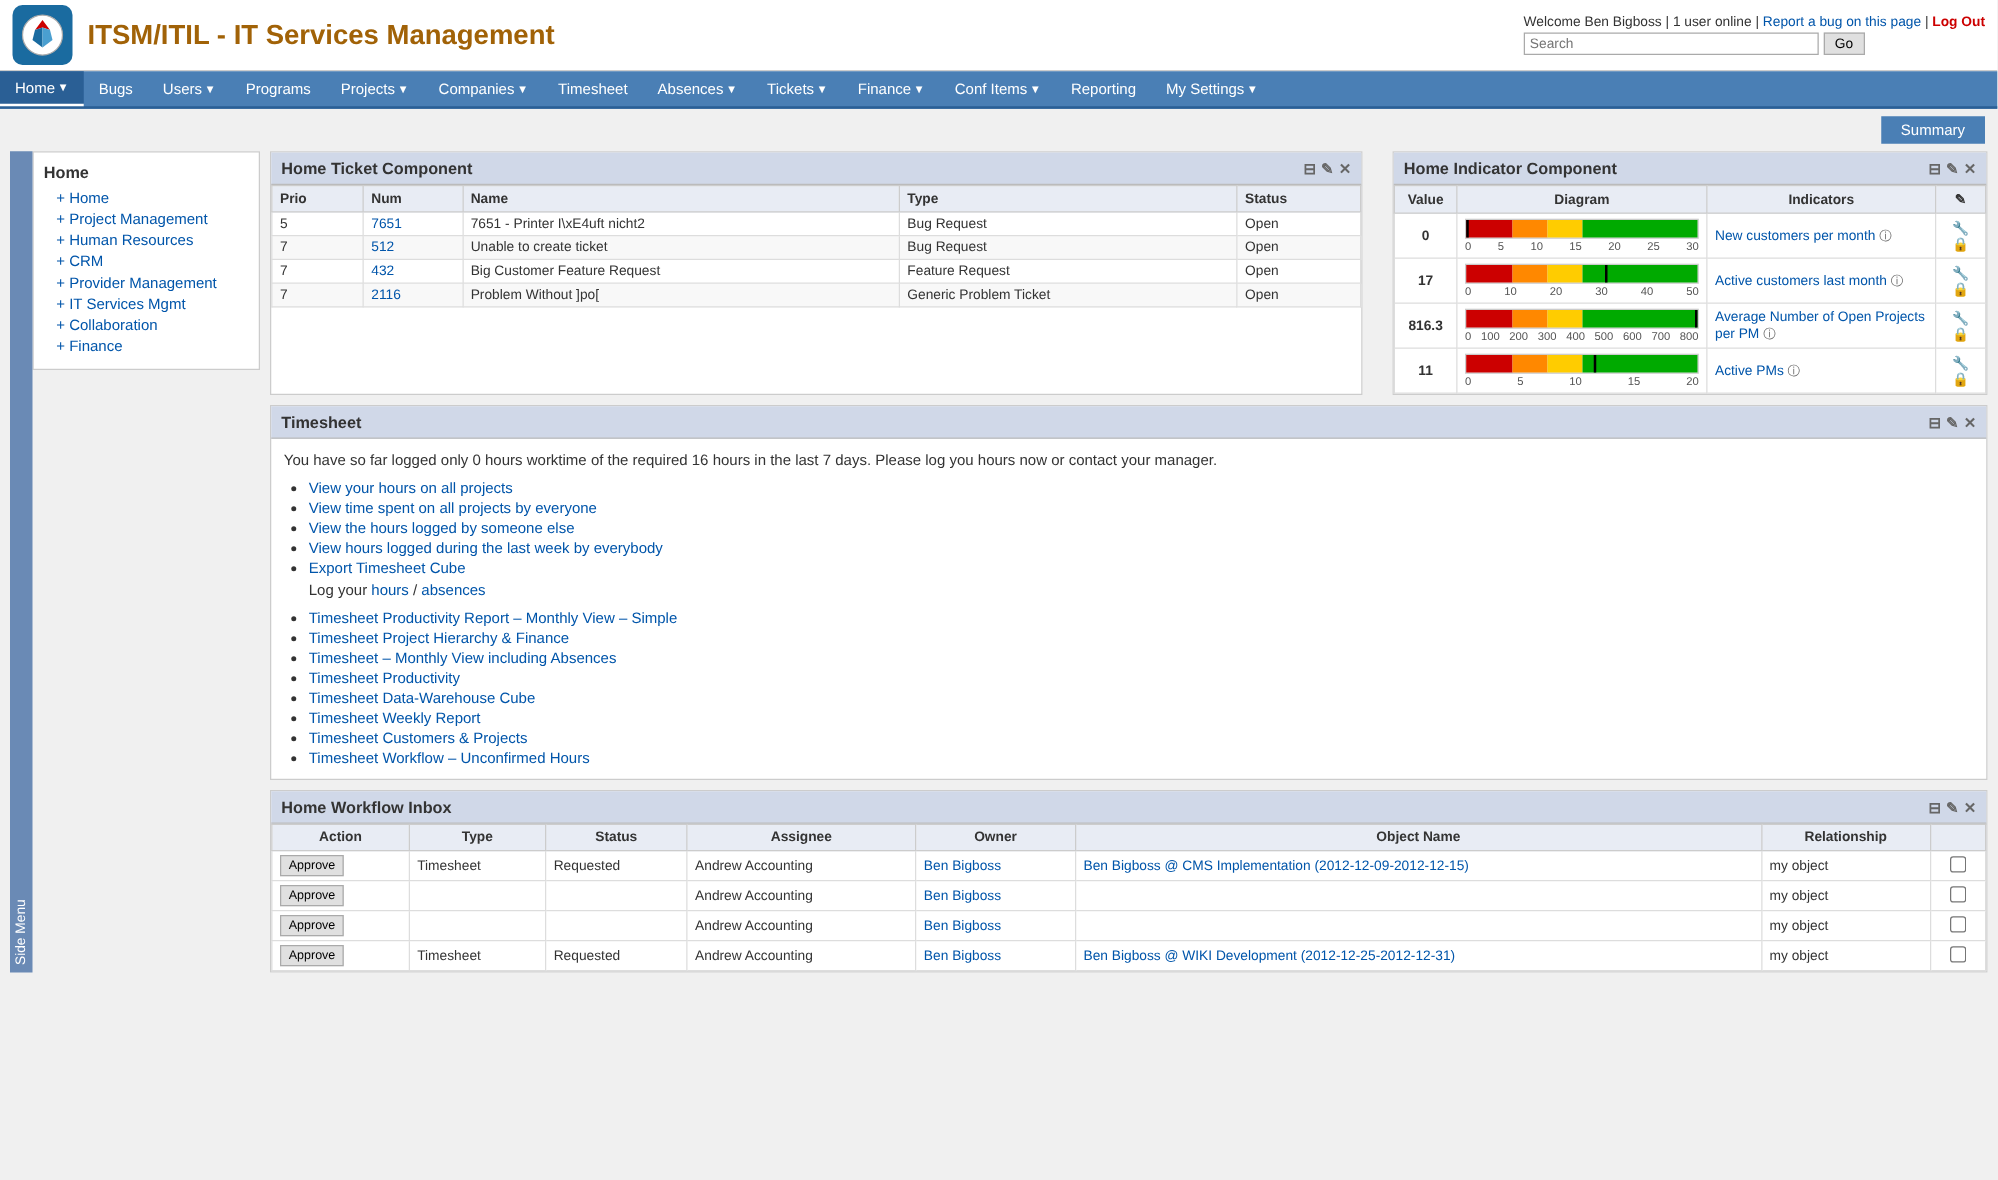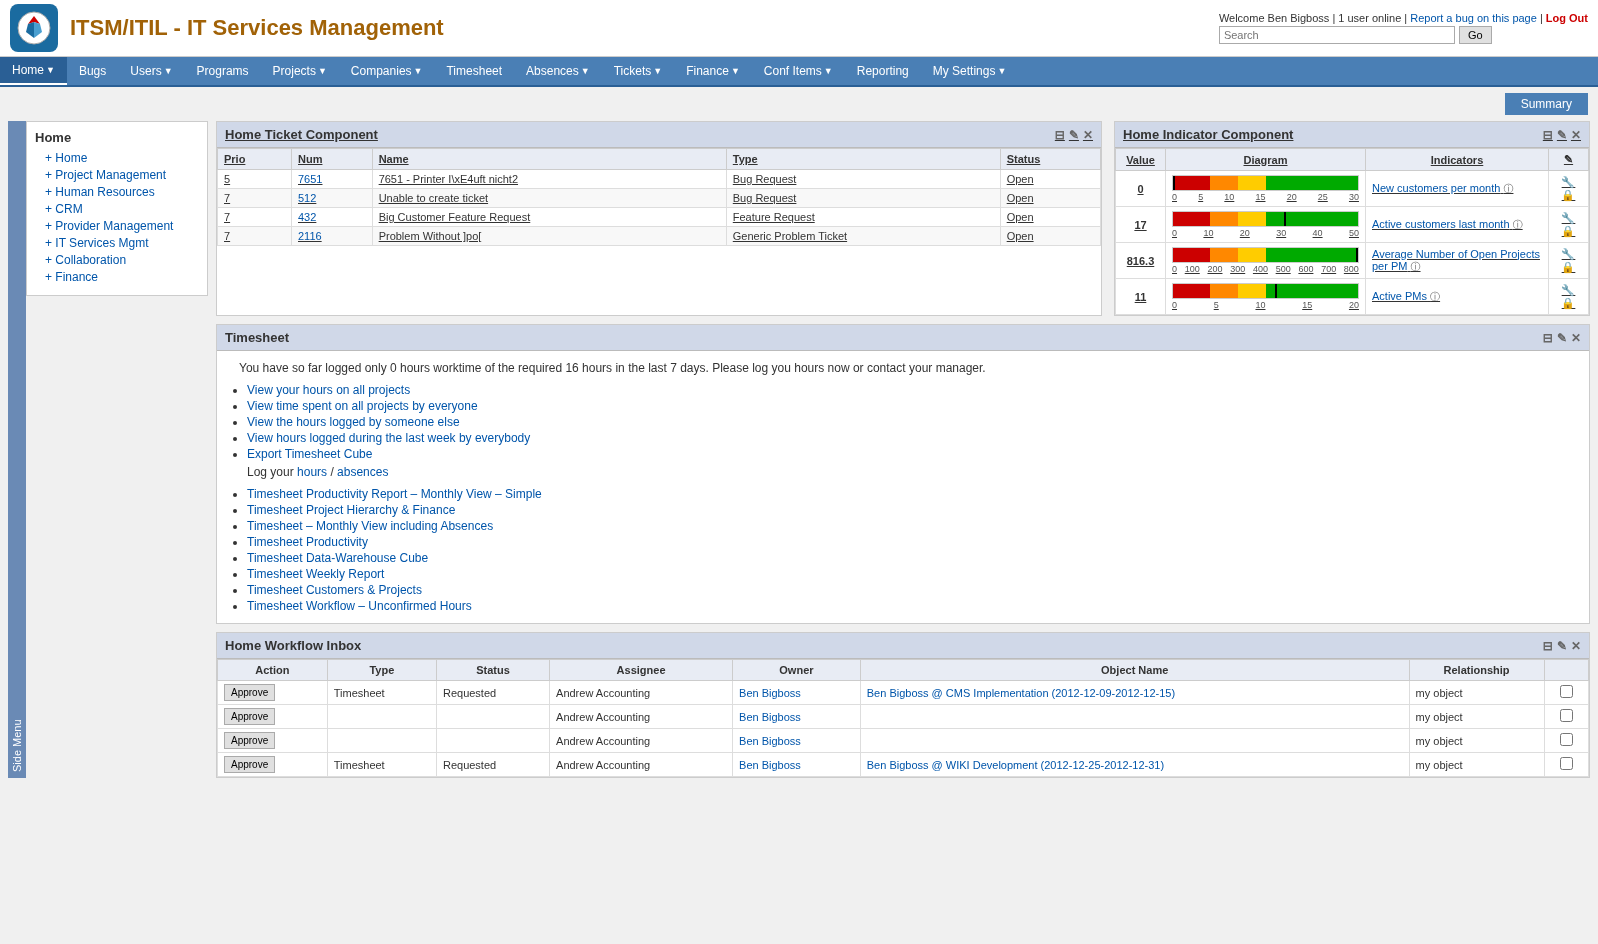--- a/index.html
+++ b/index.html
@@ -34,21 +34,21 @@
     
     #sidebar { width: 200px; min-width: 180px; position: relative; }
     #side-menu-label { writing-mode: vertical-rl; transform: rotate(180deg); background: #6a8ab5; color: #fff; padding: 6px 3px; font-size: 11px; position: absolute; left: 0; top: 0; height: 100%; display: flex; align-items: center; }
     #sidebar-content { margin-left: 18px; background: #fff; border: 1px solid #ccc; padding: 8px; }
     #sidebar-content h3 { font-size: 13px; font-weight: bold; margin-bottom: 6px; color: #333; }
     .sidebar-link { color: #0055aa; text-decoration: none; font-size: 12px; display: block; margin: 3px 0 3px 10px; }
     .sidebar-section { margin: 2px 0; }
 
     
     #content { flex: 1; display: flex; flex-direction: column; gap: 8px; }
-    #top-panels { display: flex; gap: 12px; text-decoration: underline; }
+    #top-panels { display: flex; gap: 24px; }
 
     
     .panel { background: #fff; border: 1px solid #ccc; }
     .panel-header { background: #d0d8e8; padding: 5px 8px; font-weight: bold; font-size: 13px; border-bottom: 1px solid #bbb; display: flex; justify-content: space-between; align-items: center; }
     .panel-header-icons { display: flex; gap: 4px; }
     .panel-icon { color: #666; cursor: pointer; font-size: 12px; }
 
     
     #ticket-panel { flex: 1; }
     .ticket-table { width: 100%; border-collapse: collapse; font-size: 11px; }
@@ -73,21 +73,21 @@
     .gauge-red { position: absolute; left: 0; top: 0; height: 100%; background: #cc0000; }
     .gauge-orange { position: absolute; height: 100%; background: #ff8800; }
     .gauge-yellow { position: absolute; height: 100%; background: #ffcc00; }
     .gauge-green { position: absolute; height: 100%; background: #00aa00; }
     .gauge-marker { position: absolute; top: 0; height: 100%; width: 2px; background: #000; }
     .gauge-labels { display: flex; justify-content: space-between; font-size: 9px; color: #555; margin-top: 1px; }
 
     
     #timesheet-panel { }
     .timesheet-content { padding: 8px 10px; font-size: 12px; }
-    .timesheet-content p { margin-bottom: 6px; line-height: 1.5; margin-left: 12px; }
+    .timesheet-content p { margin-bottom: 6px; line-height: 1.5; }
     .ts-link { color: #0055aa; text-decoration: none; }
     .ts-list { margin-left: 20px; }
     .ts-list li { margin: 2px 0; }
     .assoc-header { font-weight: bold; margin: 8px 0 4px 0; }
 
     
     #workflow-panel { }
     .workflow-table { width: 100%; border-collapse: collapse; font-size: 11px; }
     .workflow-table th { background: #e8ecf4; padding: 4px 6px; text-align: center; border: 1px solid #ccc; font-weight: bold; }
     .workflow-table td { padding: 3px 6px; border: 1px solid #ddd; vertical-align: middle; }

